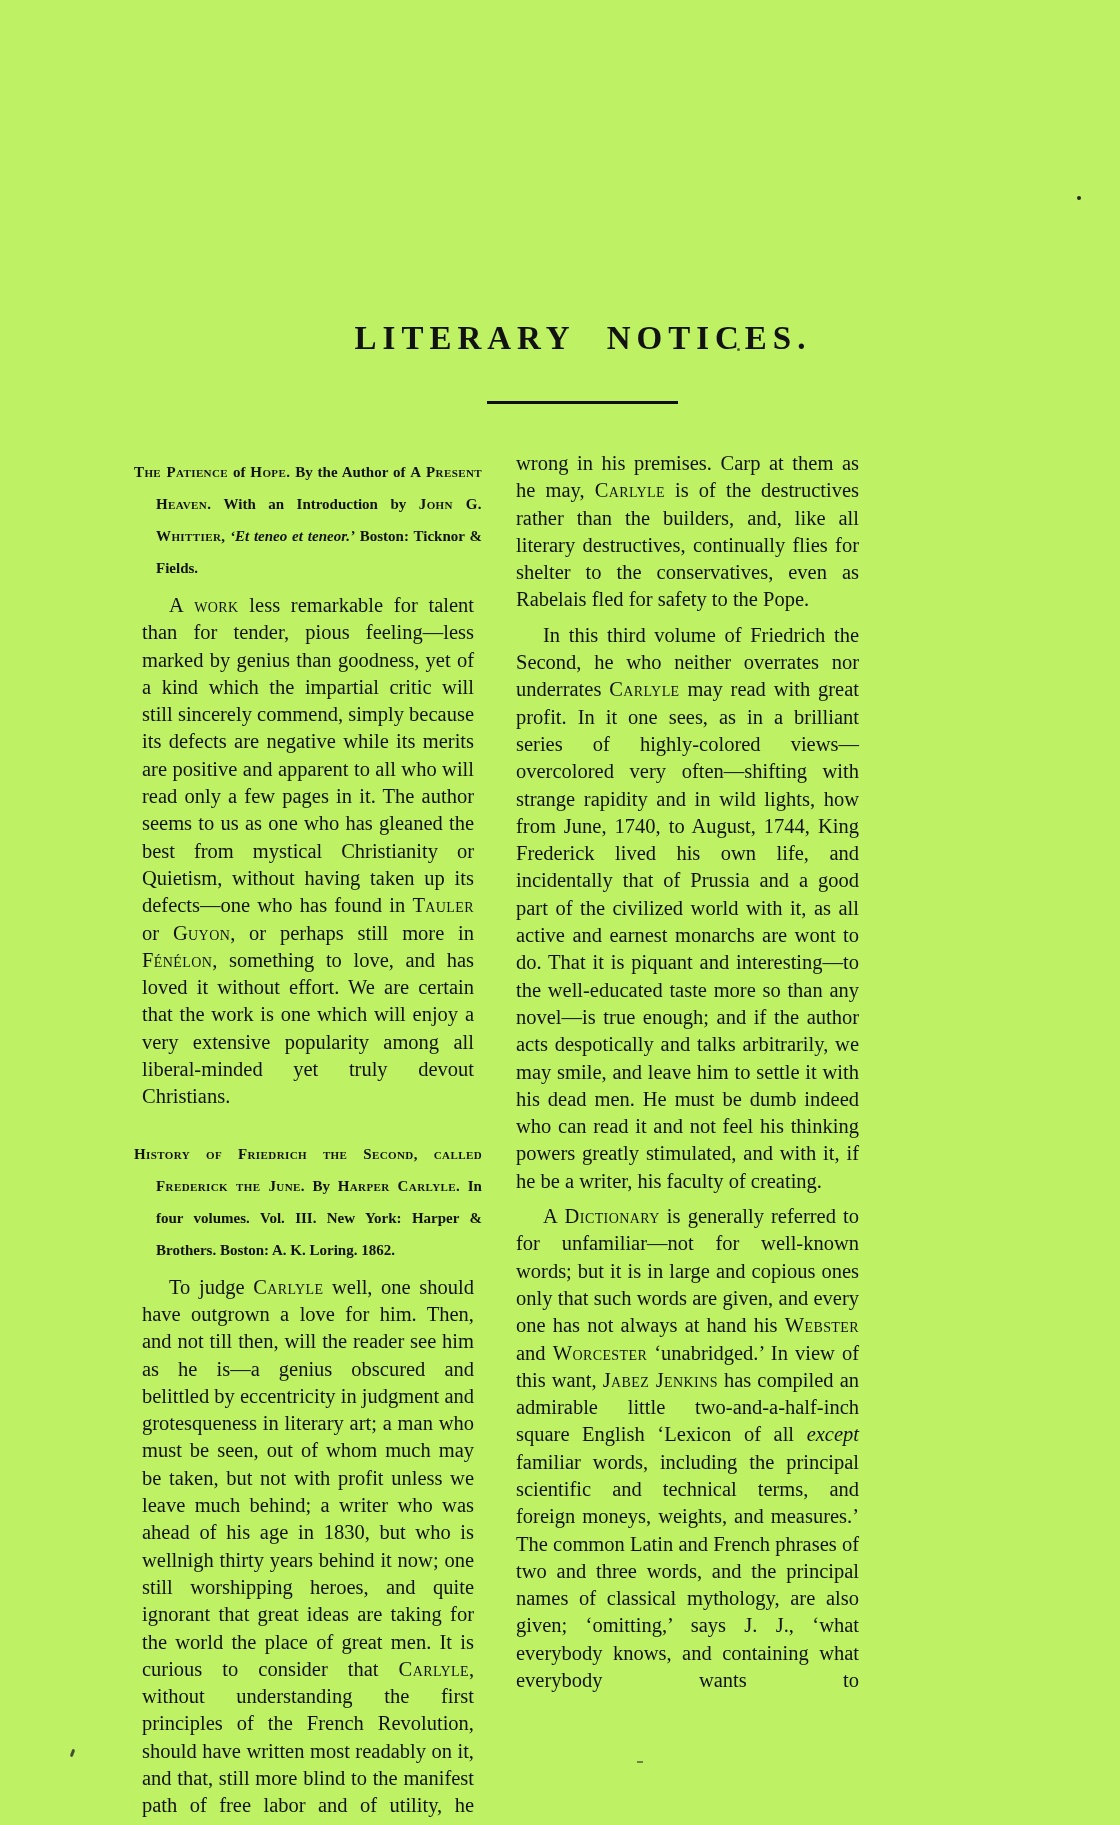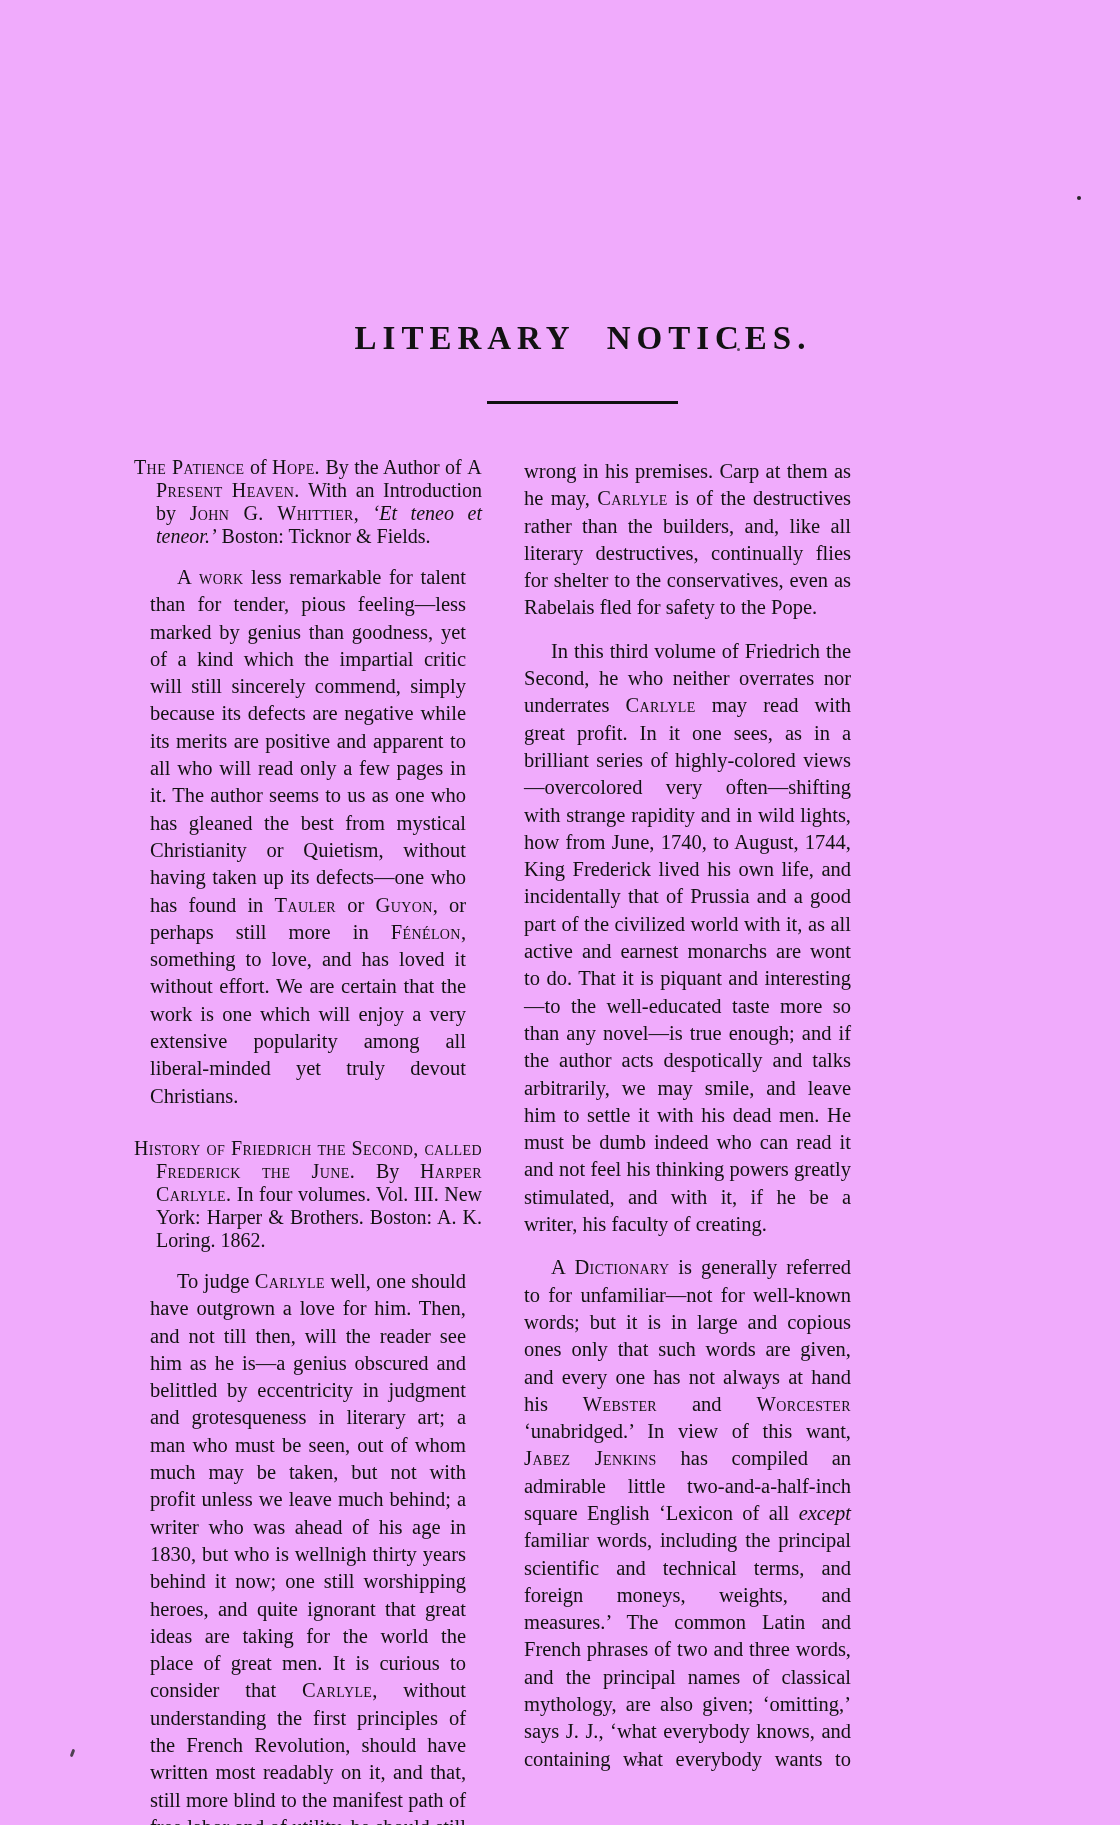--- a/index.html
+++ b/index.html
@@ -1,20 +1,20 @@
 <!DOCTYPE html>
 <html><head>
 <meta charset="utf-8">
 <style>
   html, body { margin: 0; padding: 0; background: #ffffff; }
   .page {
     position: relative;
     width: 1120px;
     height: 1825px;
-    background: #f0abfc;
+    background: #bef264;
     overflow: hidden;
     font-family: "Liberation Serif", serif;
     color: #121212;
   }
   .page-title-wrap {
     position: absolute;
     top: 320px;
     left: 0;
     width: 100%;
     text-align: center;
@@ -47,29 +47,29 @@
   }
   .col {
     font-size: 20.5px;
     line-height: 27.3px;
     text-align: justify;
   }
   .col-left  { width: 348px; }
   .col-right { width: 359px; }
   .col-left > h3:first-child { margin-top: 14px; }
   h3.heading {
-    font-size: 20px;
-    line-height: 23px;
-    font-weight: normal;
+    font-size: 15px;
+    line-height: 32px;
+    font-weight: bold;
     margin: 27px 0 7px 0;
     padding-left: 22px;          
     text-indent: -22px;
     text-align: justify;
   }
-  p.paragraph { margin: 16px; text-indent: 27px; }
+  p.paragraph { margin: 8px; text-indent: 27px; }
   p.no-indent { text-indent: 0; }
   p.continued { text-align-last: justify; }
   .sc { font-variant: small-caps; letter-spacing: 0.4px; }
   .i  { font-style: italic; }
   
   .speck { position: absolute; background: #262626; }
   .speck-a { left: 1077px; top: 196px; width: 4px; height: 4px; border-radius: 50%; }
   .speck-b { left: 737px;  top: 348px; width: 3px; height: 3px; border-radius: 50%; opacity: .75; }
   .speck-c { left: 71px;   top: 1749px; width: 3px; height: 8px; border-radius: 2px; transform: rotate(20deg); opacity: .8; }
   .speck-d { left: 637px;  top: 1761px; width: 6px; height: 2px; opacity: .55; }

